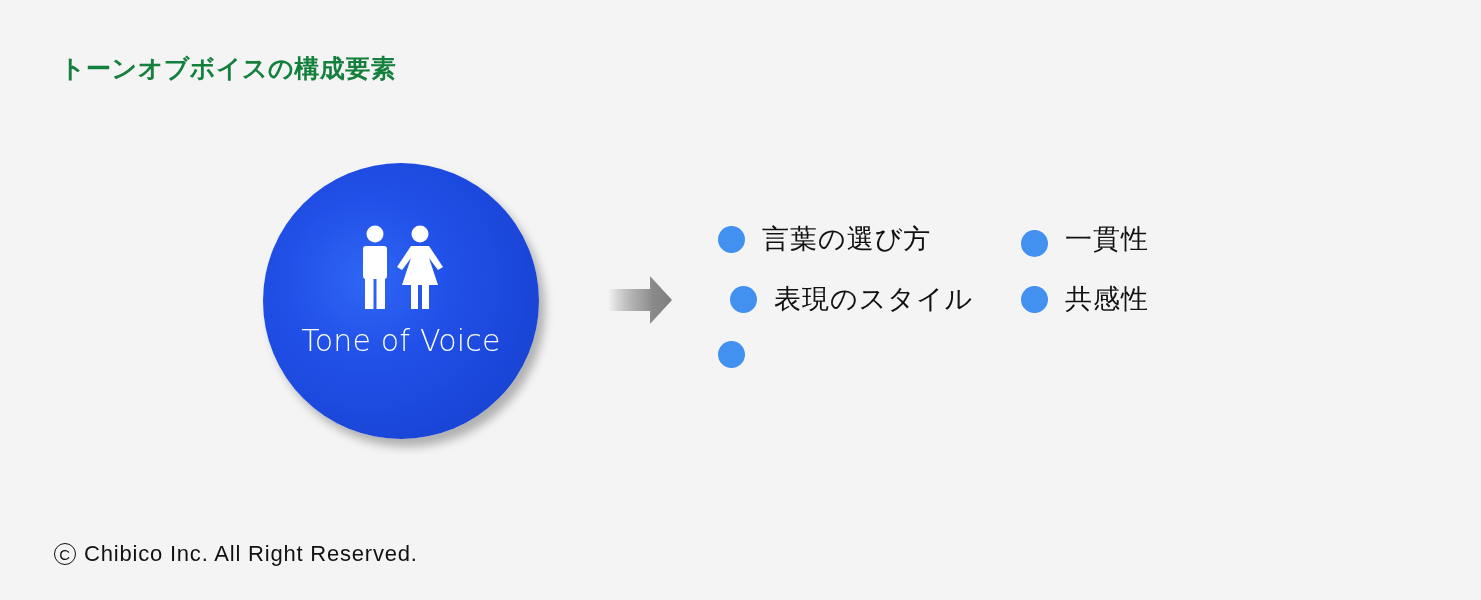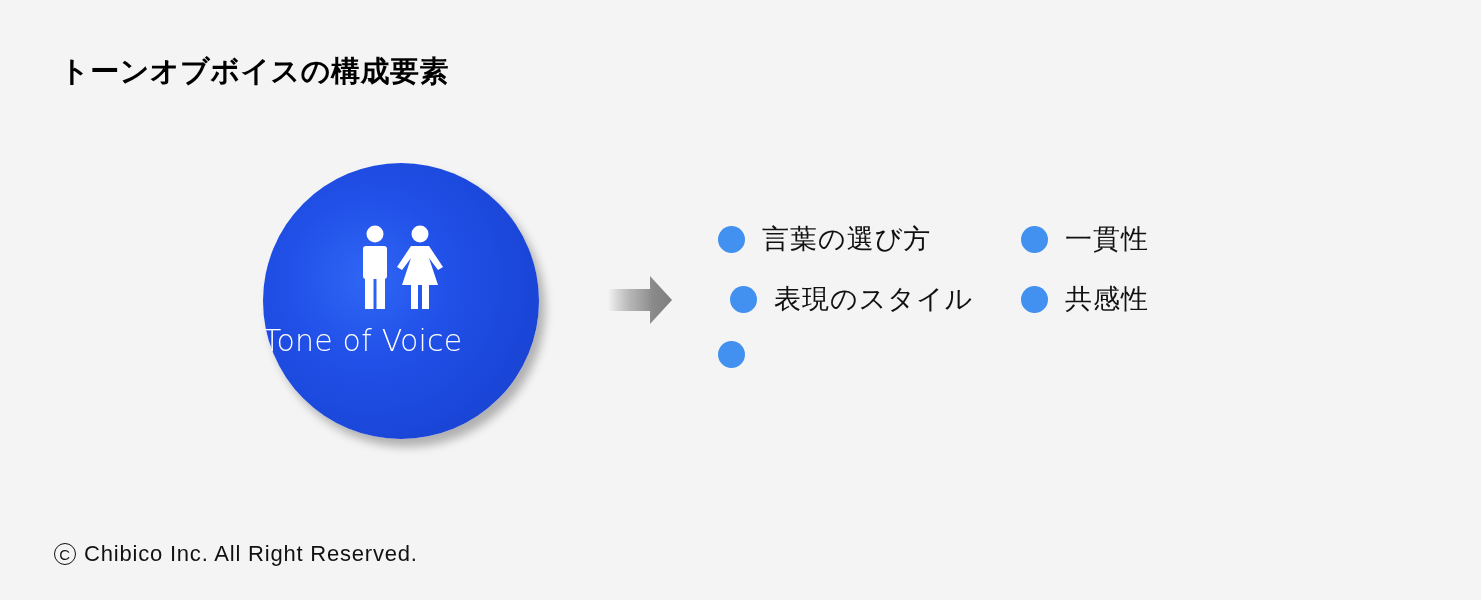--- a/index.html
+++ b/index.html
@@ -12,24 +12,24 @@
       background: #f4f4f4;
       position: relative;
       overflow: hidden;
       font-family: "DejaVu Sans", "Liberation Sans", sans-serif;
       color: #111;
     }
     .title {
       position: absolute;
       left: 60px;
       top: 52px;
-      font-size: 29px;
+      font-size: 25px;
       font-weight: bold;
       letter-spacing: 0.5px;
-      color: #000000;
+      color: #15803d;
       white-space: nowrap;
     }
     .circle-wrap {
       position: absolute;
       left: 263px;
       top: 163px;
       width: 276px;
       height: 276px;
     }
     .circle {
@@ -45,21 +45,21 @@
       left: 96px;
       top: 62px;
       width: 88px;
       height: 84px;
     }
     .circle-label {
       position: absolute;
       left: 0;
       width: 100%;
       top: 160px;
-      text-align: left;
+      text-align: center;
       color: #ffffff;
       font-family: "DejaVu Sans", sans-serif;
       font-weight: 300;
       font-size: 30px;
       letter-spacing: 0.2px;
     }
     .arrow {
       position: absolute;
       left: 608px;
       top: 276px;
@@ -156,21 +156,21 @@
     <span class="dot"></span>
     <span class="bullet-text">言葉の選び方</span>
   </div>
   <div class="bullet-item" style="left:12px; top:60px;">
     <span class="dot"></span>
     <span class="bullet-text">表現のスタイル</span>
   </div>
   <div class="bullet-item" style="left:0; top:120px;">
     <span class="dot"></span>
   </div>
-  <div class="bullet-item" style="left:303px; top:0;">
+  <div class="bullet-item" style="left:303px; top:0;align-items:flex-end;">
     <span class="dot"></span>
     <span class="bullet-text">一貫性</span>
   </div>
   <div class="bullet-item" style="left:303px; top:60px;justify-content:flex-end;">
     <span class="dot"></span>
     <span class="bullet-text">共感性</span>
   </div>
 </div>
 
 <div class="copyright">

